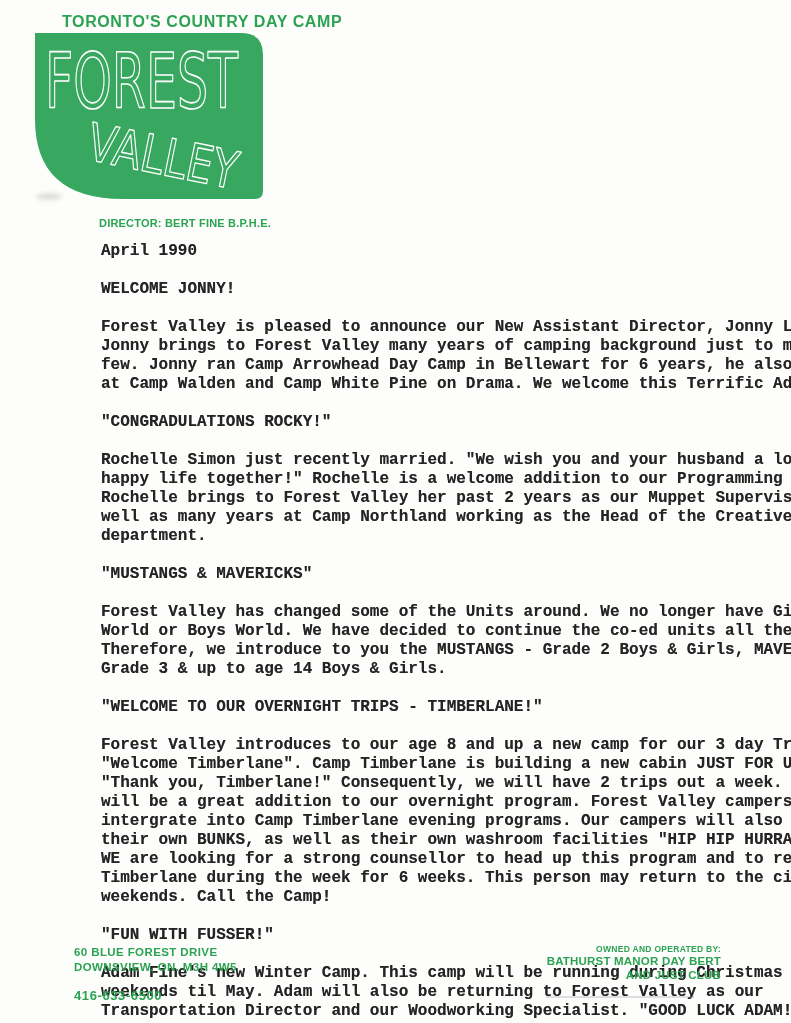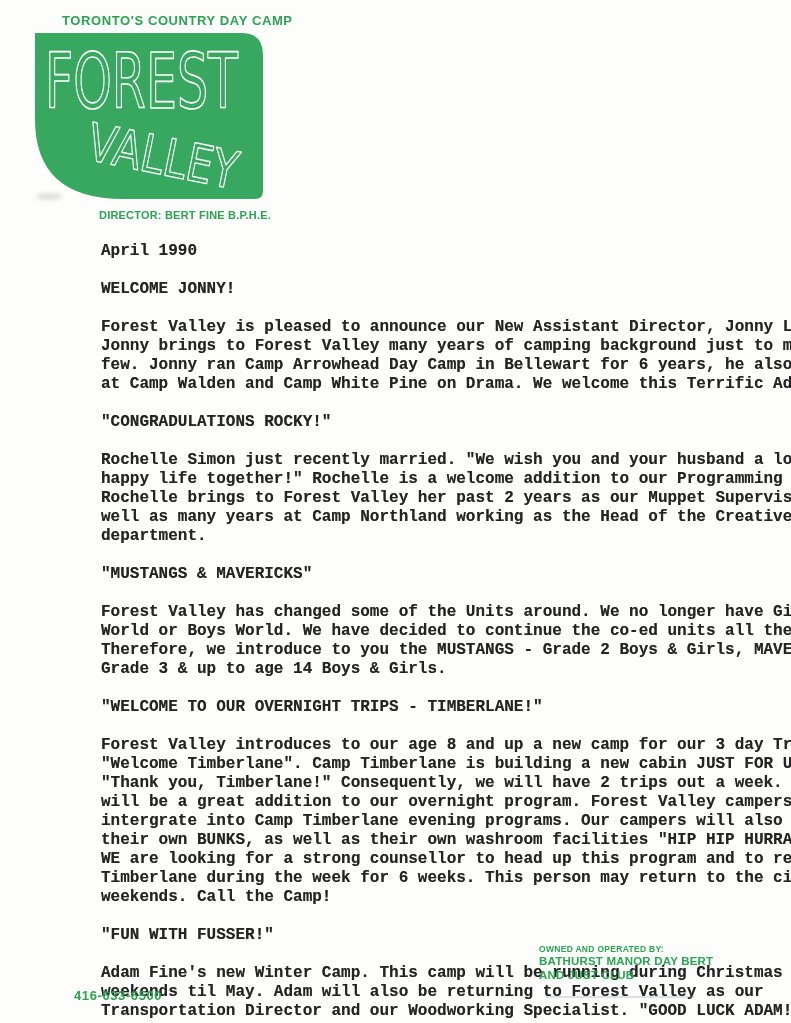--- a/index.html
+++ b/index.html
@@ -15,34 +15,34 @@
     position:relative;
     overflow:hidden;
   }
   .page{
     position:absolute;inset:0;
     background:#fdfdfc;
   }
   .tagline{
     position:absolute;left:62px;top:13px;
     color:var(--text-green);
-    font-size:13px;font-weight:bold;letter-spacing:0.6px;
+    font-size:16px;font-weight:bold;letter-spacing:0.6px;
     white-space:nowrap;
   }
   .logo-svg{
     position:absolute;left:35px;top:33px;
     width:228px;height:169px;
   }
   .logo-shape{ fill:var(--logo-green); }
   .logo-text{
     fill:none;stroke:#ffffff;stroke-width:1.35;stroke-linejoin:round;
     font-family:"DejaVu Sans", sans-serif;
   }
   .director{
-    position:absolute;left:99px;top:209px;
+    position:absolute;left:99px;top:217px;
     color:var(--text-green);
     font-size:11px;font-weight:bold;letter-spacing:0.2px;
     white-space:nowrap;
   }
   .letter-body{
     position:absolute;left:85px;top:226px;margin:16px;
     font-family:"Liberation Mono","DejaVu Sans Mono",monospace;
     font-weight:bold;
     font-size:16px;line-height:19px;
     color:var(--body-text);
@@ -57,21 +57,21 @@
   }
   .footer-phone{
     position:absolute;left:74px;top:988px;
     color:var(--text-green);
     font-size:13px;font-weight:bold;letter-spacing:0.6px;
     white-space:nowrap;
   }
   .footer-owner{
     position:absolute;left:539px;top:943px;width:182px;
     color:var(--text-green);
-    text-align:left;font-weight:bold;
+    text-align:right;font-weight:bold;
   }
   .footer-owner .owner-label{
     font-size:8.5px;letter-spacing:0.3px;line-height:12px;
   }
   .footer-owner .owner-name{
     font-size:11.5px;letter-spacing:0.2px;line-height:13.5px;
   }
   
   .smudge{
     position:absolute;left:36px;top:193px;width:26px;height:7px;
@@ -152,20 +152,24 @@
 We wish you and your family a Happy and Healthy New Year!
 
 
         So long for now,
         Jennifer
 
 P.S. Good News! Staff have started to apply earlier this year.
 In order to secure a spot for your summer employment -
 CALL NOW 633-6500.</pre>
 
+  <div class="footer-address">
+    <div>60 BLUE FOREST DRIVE</div>
+    <div>DOWNSVIEW, ON. M3H 4W5</div>
+  </div>
 
   <div class="footer-phone">416-633-6500</div>
 
   <div class="footer-owner">
     <div class="owner-label">OWNED AND OPERATED BY:</div>
     <div class="owner-name">BATHURST MANOR DAY BERT</div>
     <div class="owner-name">AND JUST CLUB</div>
   </div>
 
   <div class="scan-line"></div>

